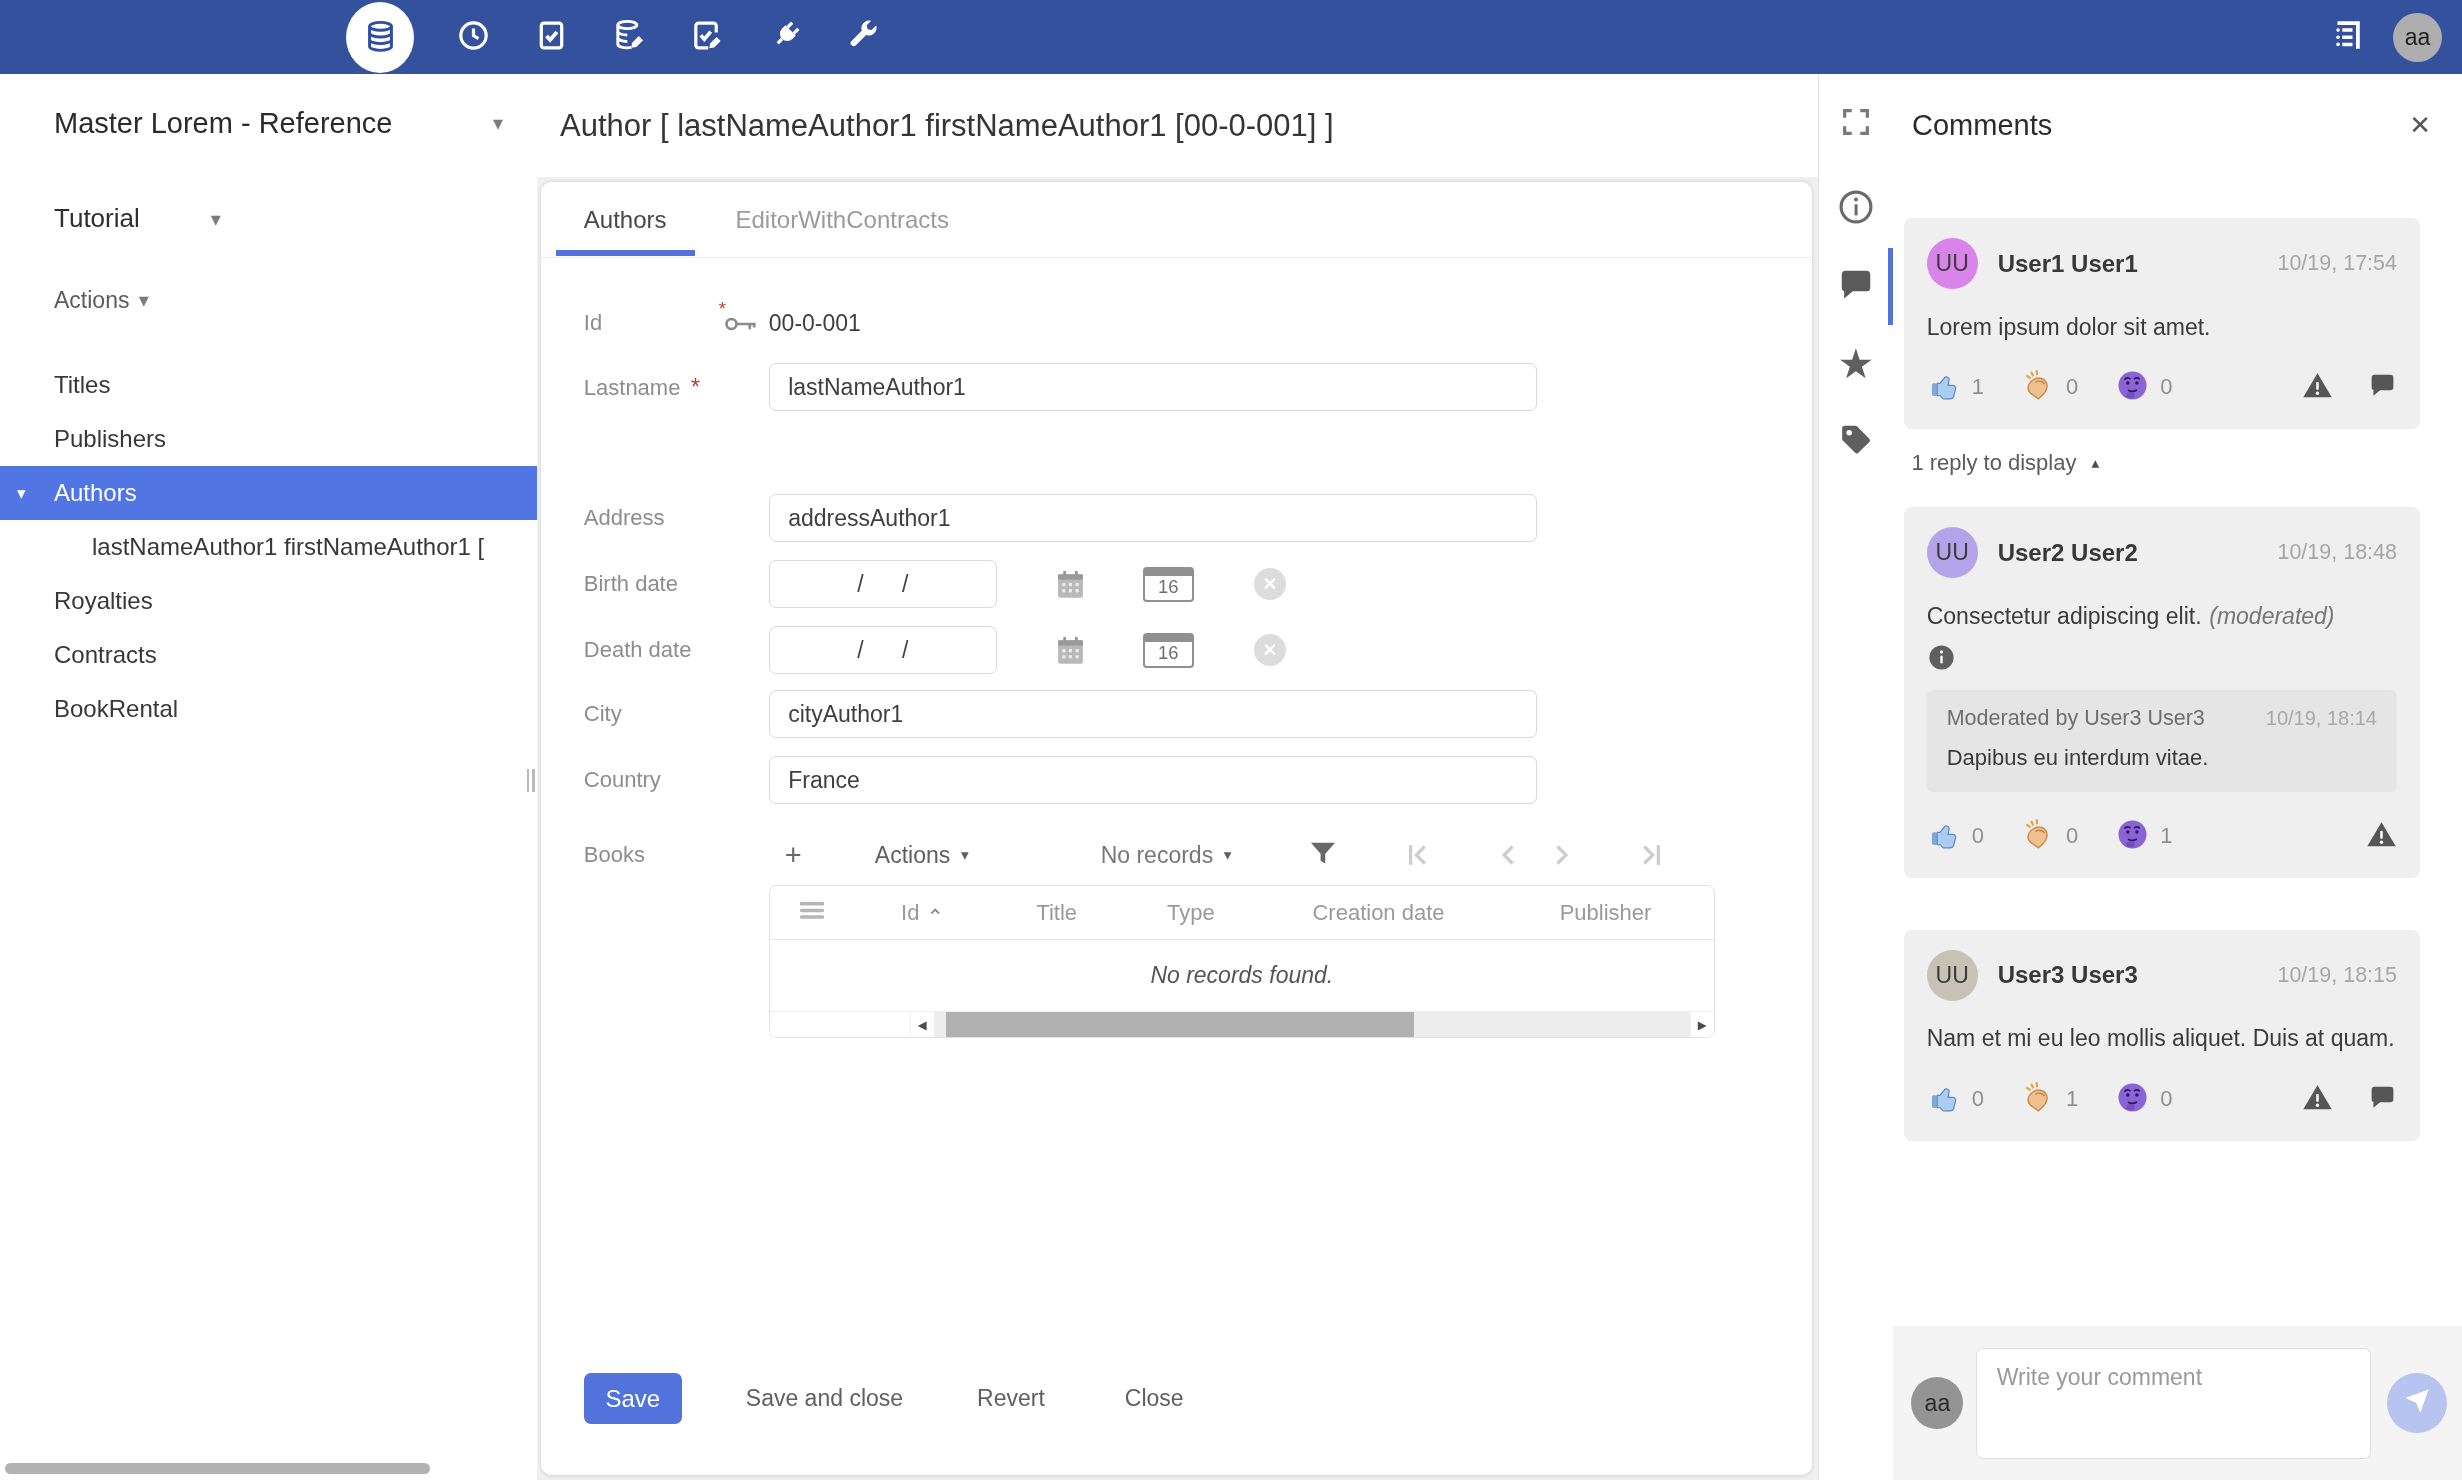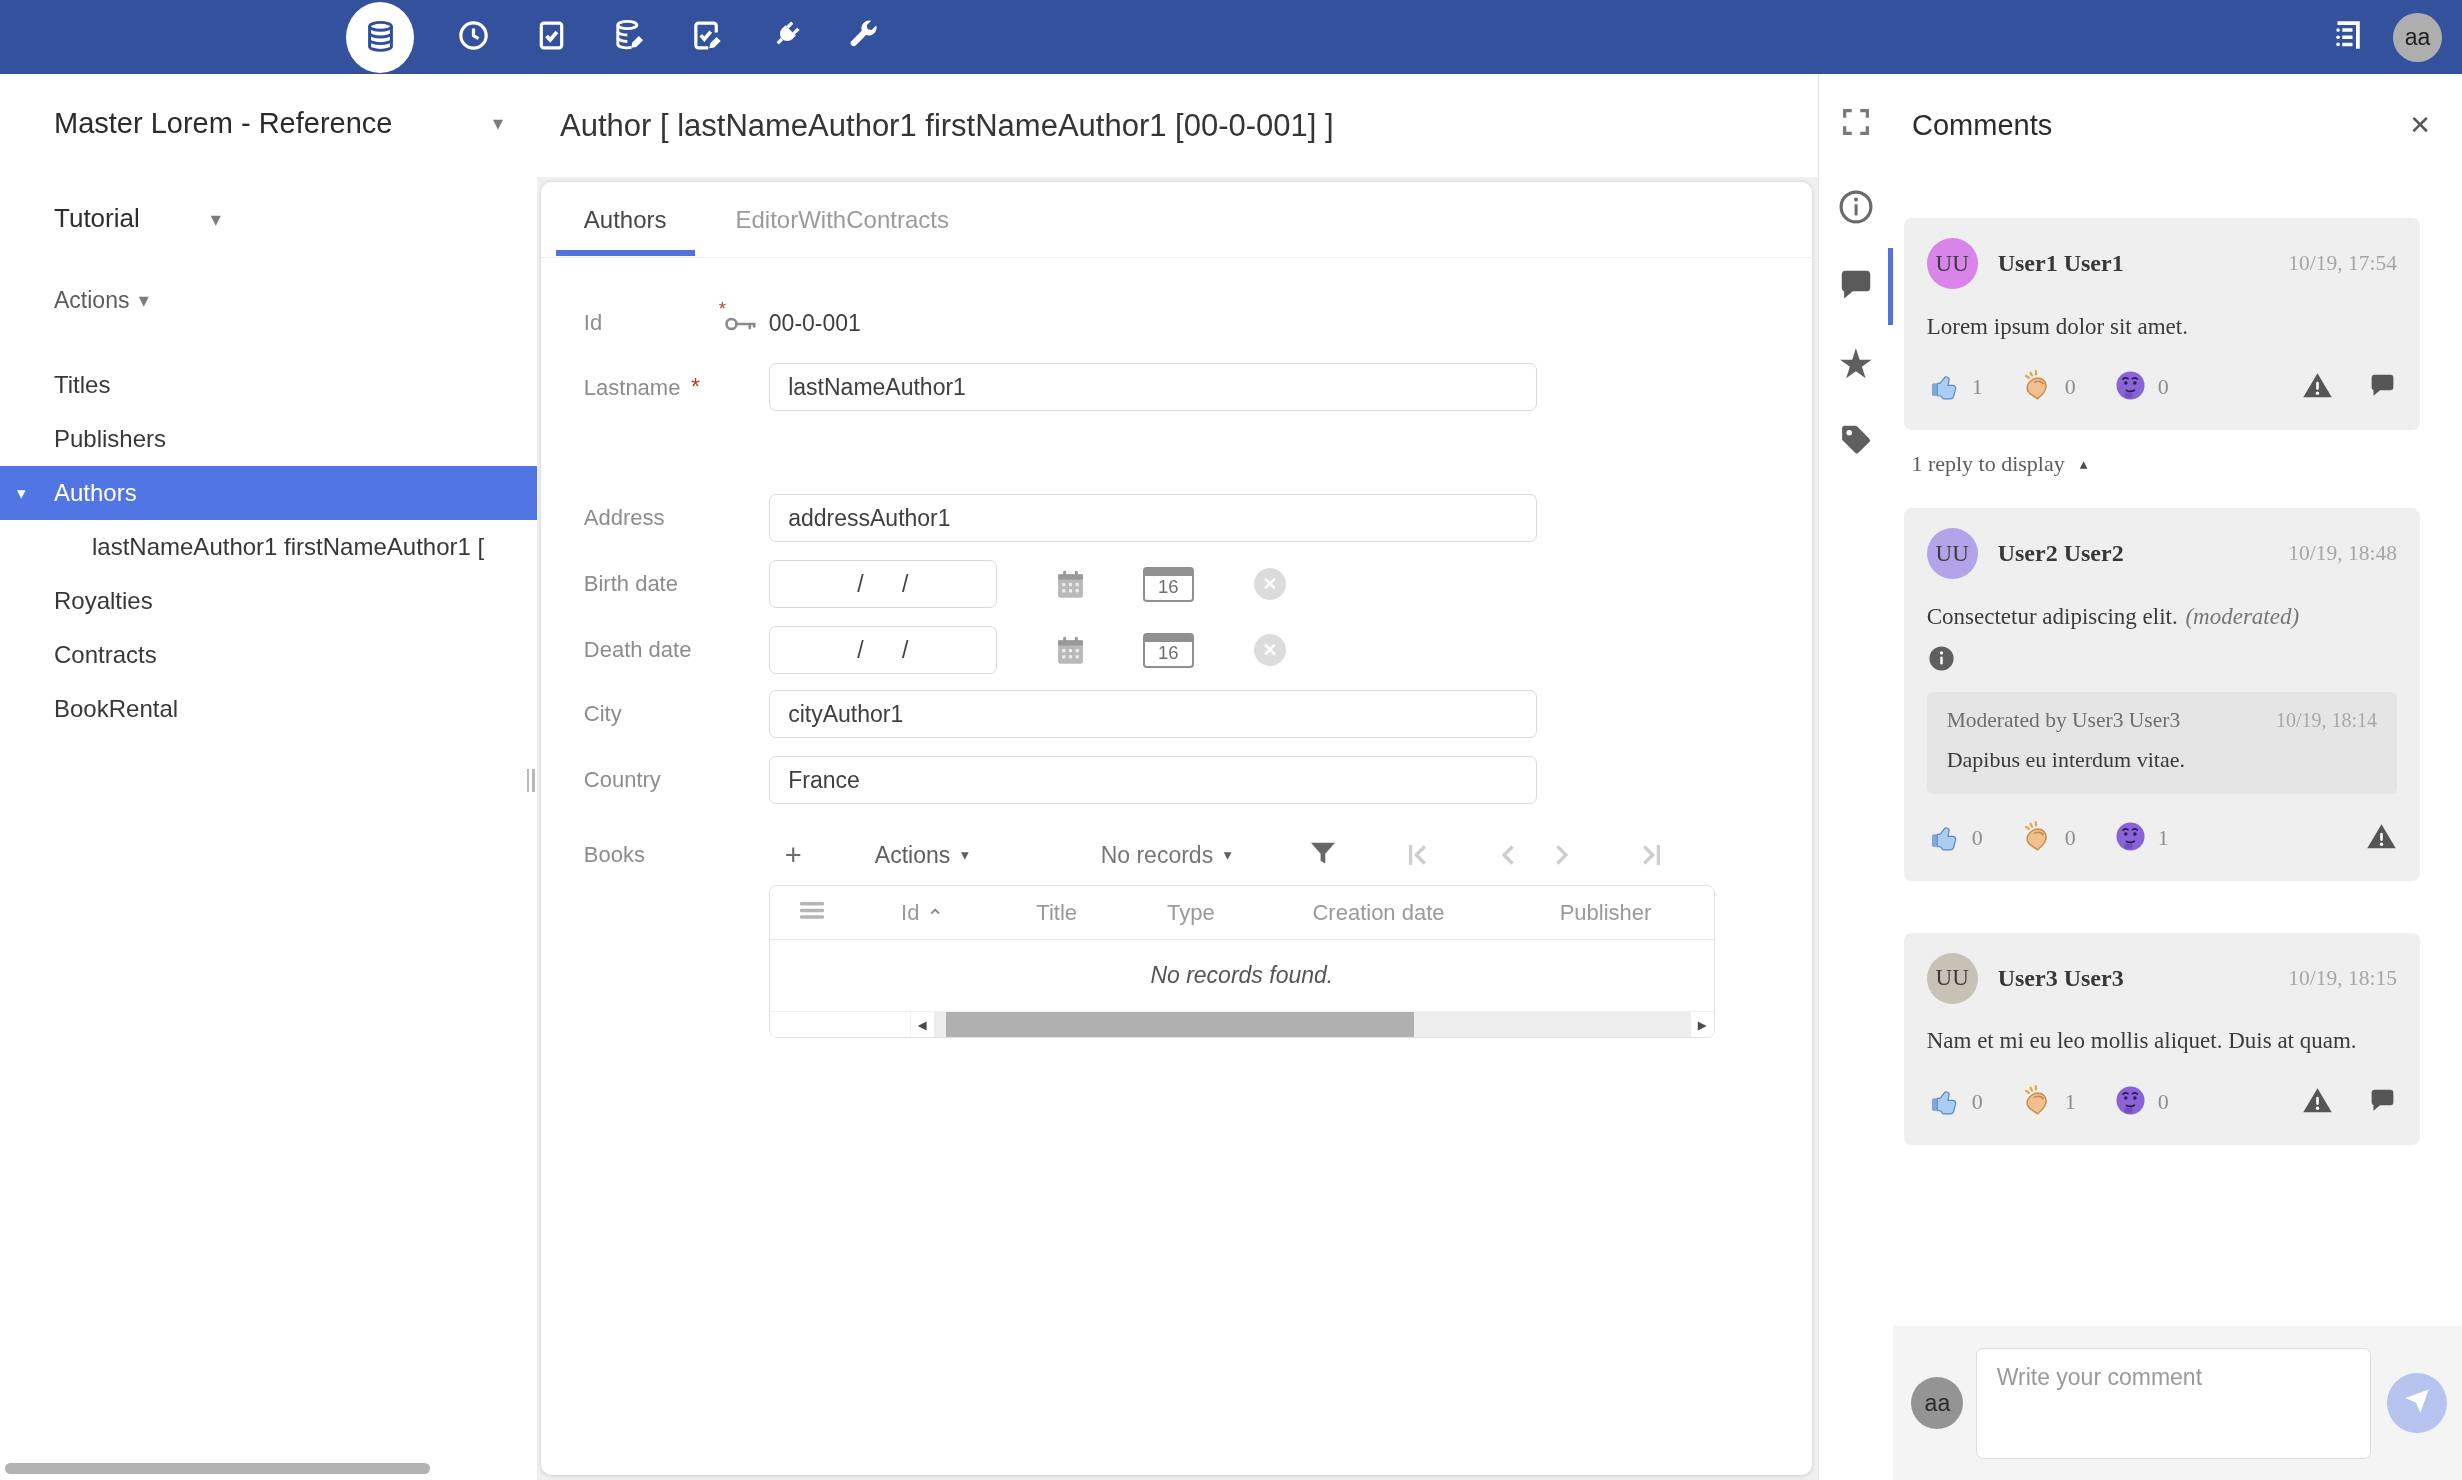--- a/index.html
+++ b/index.html
@@ -79,21 +79,21 @@
   
   .strip { width:75px; flex:none; border-left:1.5px solid #e4e4e4; position:relative; background:#fff; }
   .strip-ic { position:absolute; left:50%; transform:translateX(-50%); cursor:pointer; display:flex; align-items:center; justify-content:center; }
   .strip-indicator { position:absolute; right:0; top:174px; width:5.4px; height:77px; background:#5273dc; }
   .star-glyph { font-size:41px; color:#5f5f5f; line-height:1; }
   
   .comments { flex:1; position:relative; background:#fff; }
   .c-head { position:absolute; top:0; left:0; right:0; height:103px; display:flex; align-items:center; padding:0 31px 0 19px; }
   .c-title { font-size:29px; color:#2b2b2b; }
   .c-close { margin-left:auto; font-size:26px; color:#555; cursor:pointer; }
-  .c-list { position:absolute; top:103px; left:0; right:0; bottom:154px; padding:41px 42px 0 10.7px; overflow:hidden;font-family:Liberation Serif, serif; }
+  .c-list { position:absolute; top:103px; left:0; right:0; bottom:154px; padding:41px 42px 0 10.7px; overflow:hidden; }
   .ccard { background:#efefef; border-radius:7.7px; padding:20px 23px 23px 23px; }
   .ccard-head { display:flex; align-items:center; }
   .cavatar { width:51px; height:51px; border-radius:50%; display:flex; align-items:center; justify-content:center; font-size:23px; color:#3c3c3c; flex:none; }
   .cname { margin-left:20px; font-size:24px; font-weight:bold; color:#383838;text-align:right; }
   .ctime { margin-left:auto; font-size:21.5px; color:#a6a6a6; }
   .ctext { margin-top:21.5px; font-size:23px; color:#3b3b3b; line-height:1.42; word-break:break-all; }
   .cmod-note { font-style:italic; color:#767676; margin-left:7.7px; word-break:normal; }
   .cinfo { margin-top:10.7px; }
   .subcard { margin-top:15.4px; background:#e5e5e5; border-radius:6.1px; padding:15.4px 20px 21.5px 20px; }
   .subhead { display:flex; align-items:center; }
@@ -424,20 +424,26 @@
             <div class="bt-scroll">
               <div class="bt-frozen"></div>
               <div class="bt-arrow">◀</div>
               <div class="bt-track">
                   <div class="bt-thumb"></div>
                 </div>
               <div class="bt-arrow">▶</div>
             </div>
           </div>
 
+          <div class="actions-row">
+            <button class="btn-primary">Save</button>
+            <button class="btn-link" style="margin-left:64px;">Save and close</button>
+            <button class="btn-link" style="margin-left:74px;">Revert</button>
+            <button class="btn-link" style="margin-left:80px;">Close</button>
+          </div>
 
         </div>
       </div>
     </main>
 
     <div class="strip">
       <span class="strip-ic" style="top:31px;">
         <span>
           <svg width="34" height="34" viewBox="0 0 24 24" fill="none" stroke="#7a7a7a" stroke-width="2.3">
               <path d="M4 9V4h5M15 4h5v5M20 15v5h-5M9 20H4v-5"></path>

